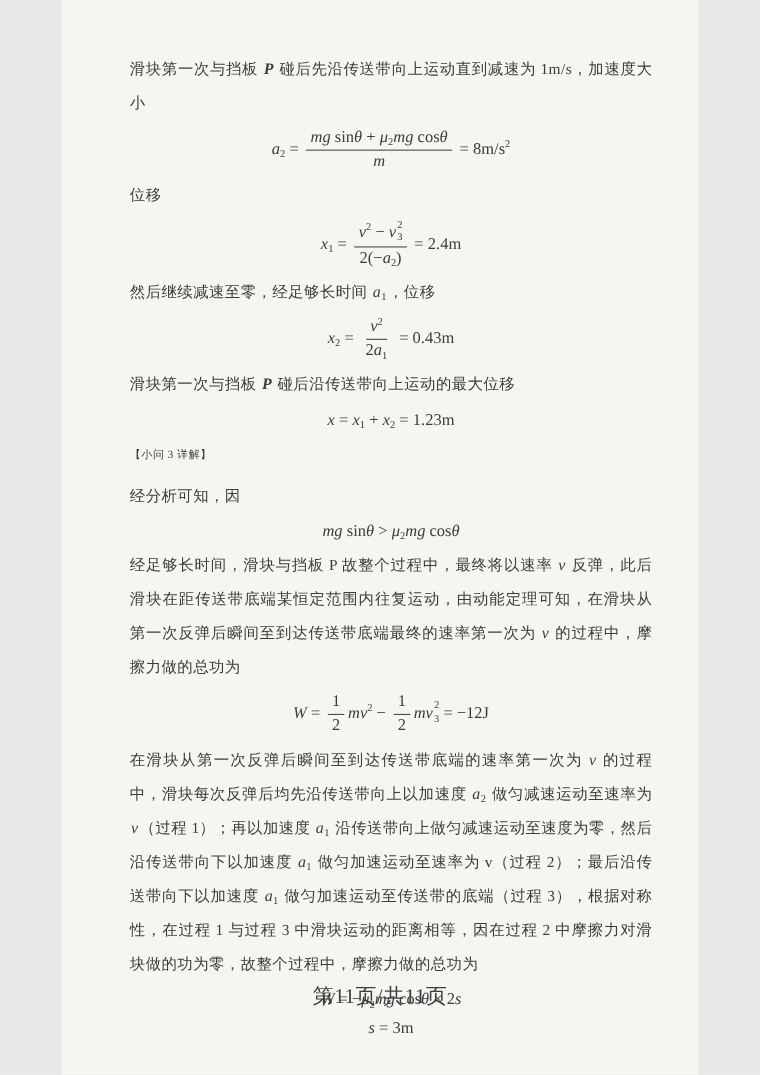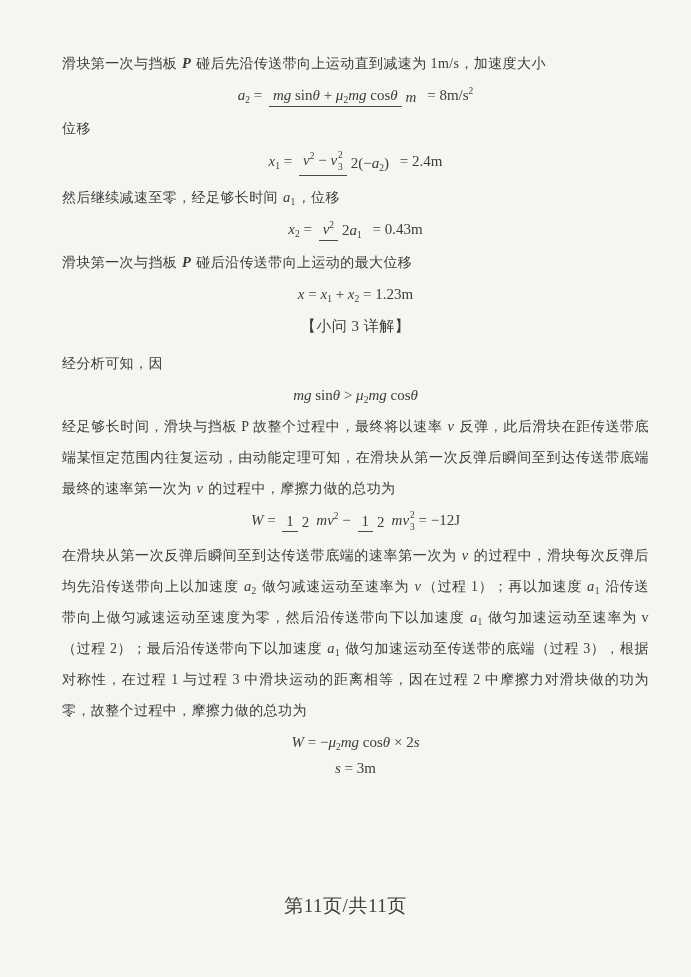--- a/index.html
+++ b/index.html
@@ -1,41 +1,41 @@
 <!DOCTYPE html>
 <html><head>
 <meta charset="utf-8">
 <style>
   html, body {
     margin: 0;
     padding: 0;
     background: #e8e8e6;
   }
   .page {
-    width: 691px;
+    width: 579px;
     height: 977px;
     margin: 0 auto;
     background: #f6f5f2;
     position: relative;
     box-sizing: border-box;
     padding: 48px 42px 0 62px;
     font-family: "Liberation Serif", "DejaVu Serif", serif;
     color: #3c3c3c;
     overflow: hidden;
   }
   .para {
     font-size: 14px;
     line-height: 31px;
     text-align: justify;
     letter-spacing: 0.4px;
     margin: 0;
   }
   .heading {
-    font-size: 15px;
-    text-align: center;
+    font-size: 10px;
+    text-align: left;
     line-height: 30px;
     margin: 7px 0;
     letter-spacing: 0.5px;
   }
   .formula {
     font-size: 15px;
     text-align: center;
     margin: 6px 0;
     line-height: 1.35;
   }
@@ -47,20 +47,21 @@
     vertical-align: -3px;
     line-height: 0;
   }
   sup {
     font-size: 9.5px;
     vertical-align: 6px;
     line-height: 0;
   }
   .frac {
     display: inline-flex;
+    flex-direction: column;
     align-items: center;
     vertical-align: middle;
     margin: 0 3px;
     line-height: 1.25;
   }
   .frac .num {
     display: block;
     padding: 0 4px 1px;
     border-bottom: 1px solid #4a4a4a;
     white-space: nowrap;

